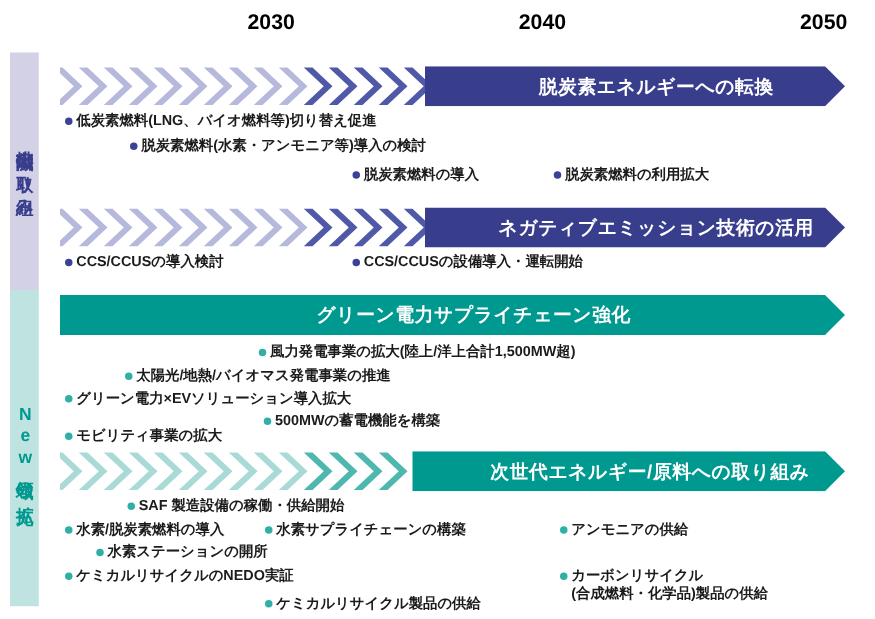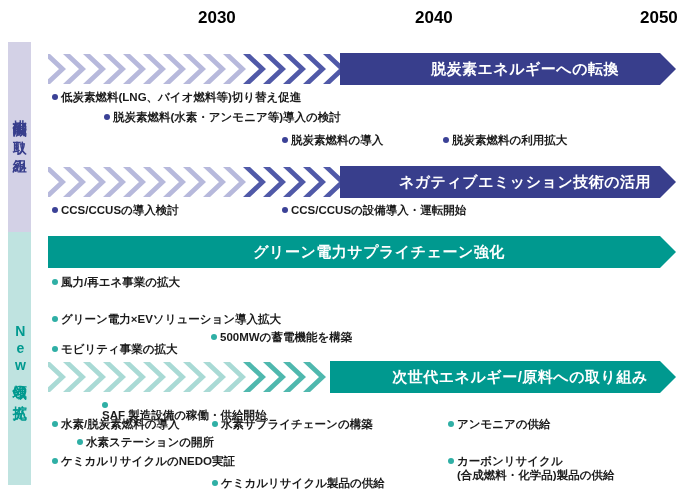--- a/index.html
+++ b/index.html
@@ -160,23 +160,27 @@
     <div class="item" style="left: 282px; top: 203px;">
       <span class="dot blue"></span>
       <span class="txt">CCS/CCUSの設備導入・運転開始</span>
     </div>
     <div class="band" style="left: 48px; top: 236px; width: 628px;">
       <svg width="628" height="32" viewBox="0 0 628 32">
         <path d="M0,0 L612,0 L628,16 L612,32 L0,32 Z" fill="#00998F"></path>
       </svg>
       <div class="band-title" style="left: 0px; width: 612px;">グリーン電力サプライチェーン強化</div>
     </div>
-    <div class="item" style="left: 52px; top: 275px;">
-      <span class="dot teal"></span>
-      <span class="txt">風力/再エネ事業の拡大</span>
+    <div class="item" style="left: 207px; top: 275px;">
+      <span class="dot teal"></span>
+      <span class="txt">風力発電事業の拡大(陸上/洋上合計1,500MW超)</span>
+    </div>
+    <div class="item" style="left: 100px; top: 294px;">
+      <span class="dot teal"></span>
+      <span class="txt">太陽光/地熱/バイオマス発電事業の推進</span>
     </div>
     <div class="item" style="left: 52px; top: 312px;">
       <span class="dot teal"></span>
       <span class="txt">グリーン電力×EVソリューション導入拡大</span>
     </div>
     <div class="item" style="left: 211px; top: 330px;">
       <span class="dot teal"></span>
       <span class="txt">500MWの蓄電機能を構築</span>
     </div>
     <div class="item" style="left: 52px; top: 342px;">
@@ -196,21 +200,21 @@
         <path d="M162,1 L178,16 L162,31 L155,31 L171,16 L155,1 Z" fill="#A9DAD5"></path>
         <path d="M182,1 L198,16 L182,31 L175,31 L191,16 L175,1 Z" fill="#A9DAD5"></path>
         <path d="M202,1 L218,16 L202,31 L195,31 L211,16 L195,1 Z" fill="#4FB8AE"></path>
         <path d="M222,1 L238,16 L222,31 L215,31 L231,16 L215,1 Z" fill="#4FB8AE"></path>
         <path d="M242,1 L258,16 L242,31 L235,31 L251,16 L235,1 Z" fill="#4FB8AE"></path>
         <path d="M262,1 L278,16 L262,31 L255,31 L271,16 L255,1 Z" fill="#4FB8AE"></path>
         <path d="M282,0 L612,0 L628,16 L612,32 L282,32 Z" fill="#00998F"></path>
       </svg>
       <div class="band-title" style="left: 282px; width: 330px;">次世代エネルギー/原料への取り組み</div>
     </div>
-    <div class="item" style="left: 102px; top: 398px; flex-direction: column;">
+    <div class="item" style="left: 102px; top: 398px;">
       <span class="dot teal"></span>
       <span class="txt">SAF 製造設備の稼働・供給開始</span>
     </div>
     <div class="item" style="left: 52px; top: 417px;">
       <span class="dot teal"></span>
       <span class="txt">水素/脱炭素燃料の導入</span>
     </div>
     <div class="item" style="left: 212px; top: 417px;">
       <span class="dot teal"></span>
       <span class="txt">水素サプライチェーンの構築</span>

